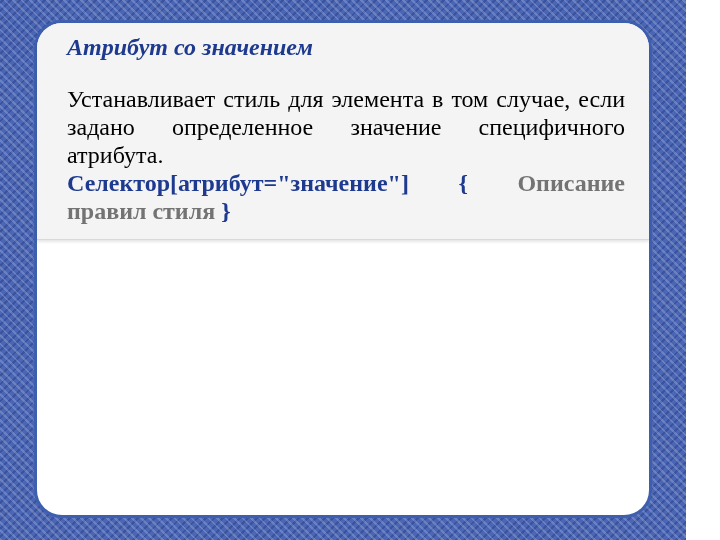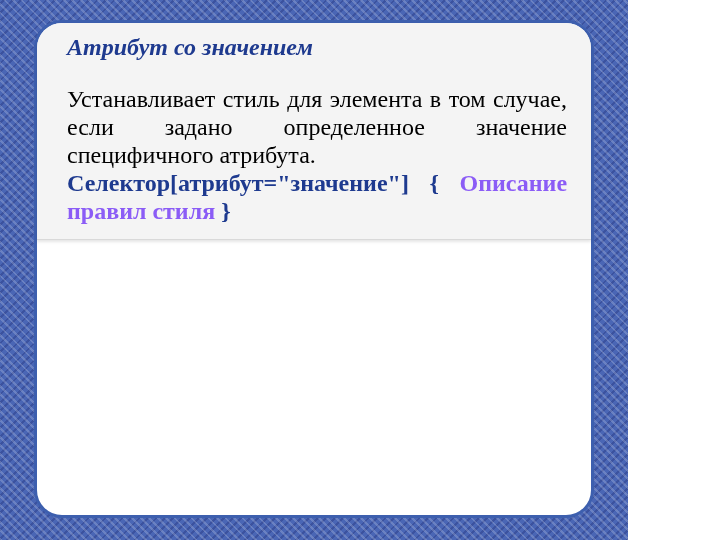--- a/index.html
+++ b/index.html
@@ -5,21 +5,21 @@
   html, body {
     margin: 0;
     padding: 0;
     width: 720px;
     height: 540px;
     overflow: hidden;
   }
 
   .slide {
     position: relative;
-    width: 628px;
+    width: 686px;
     height: 540px;
     box-sizing: border-box;
     background:
       
       repeating-linear-gradient(45deg,
         rgba(255,255,255,0.18) 0px, rgba(255,255,255,0.18) 2px,
         rgba(0,0,0,0) 2px, rgba(0,0,0,0) 6px),
       repeating-linear-gradient(-45deg,
         rgba(0,0,70,0.20) 0px, rgba(0,0,70,0.20) 2px,
         rgba(0,0,0,0) 2px, rgba(0,0,0,0) 6px),
@@ -82,21 +82,21 @@
     white-space: nowrap;
   }
 
   .brace {
     font-weight: bold;
     color: #1e3a8f;
   }
 
   .rules-label {
     font-weight: bold;
-    color: #8b5cf6;
+    color: #737373;
   }
 </style>
 </head>
 <body>
 
 <div class="slide">
   <div class="panel">
     <div class="top-block">
       <div class="content">
 

